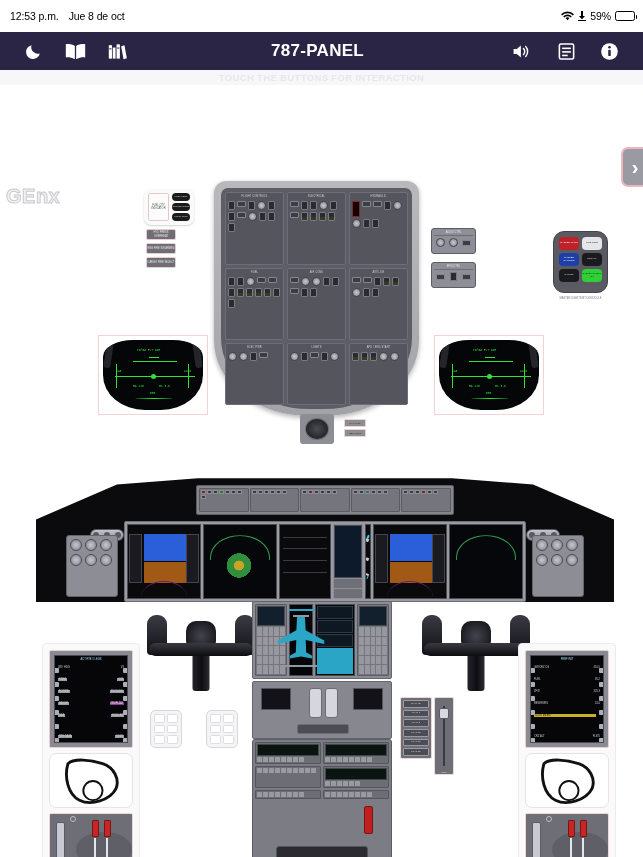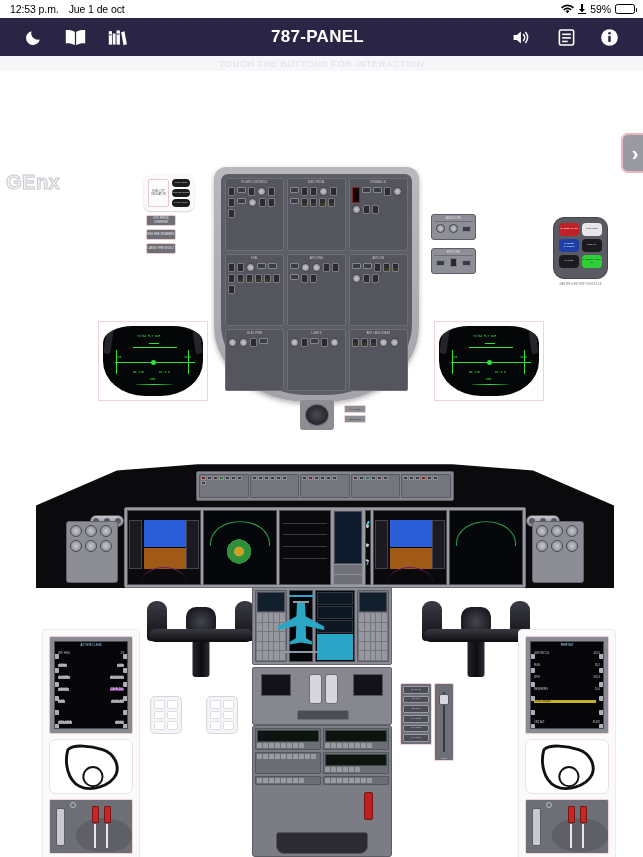--- a/index.html
+++ b/index.html
@@ -6,21 +6,21 @@
   * { box-sizing: border-box; margin:0; padding:0; }
   html,body { width:643px; height:857px; overflow:hidden; }
   body {
     font-family: "Liberation Sans", sans-serif;
     background:#ffffff;
     position:relative;
   }
 
   
   .statusbar{
-    height:18px; width:643px;
+    height:32px; width:643px;
     background:#ffffff;
     display:flex; align-items:center;
     padding:0 8px 0 10px;
     font-size:10.5px; color:#000;
     letter-spacing:-0.1px;
   }
   .sb-time{ font-weight:500; }
   .sb-date{ margin-left:10px; font-weight:400;}
   .sb-right{ margin-left:auto; display:flex; align-items:center; gap:4px;}
   .sb-right svg{ display:block; }
@@ -375,21 +375,21 @@
   }
   .slider .track{position:absolute;left:50%;transform:translateX(-50%);top:8px;bottom:8px;width:2px;background:#3a3a42;}
   .slider .knobx{position:absolute;left:50%;transform:translateX(-50%);top:10px;width:10px;height:11px;background:#d8d8de;border:1px solid #5b5b64;border-radius:2px;}
   .slider .cap{position:absolute;left:0;right:0;bottom:1px;text-align:center;font-size:2.2px;color:#d9d9df;}
 </style>
 </head>
 <body>
 
 <div class="statusbar">
   <span class="sb-time">12:53 p.m.</span>
-  <span class="sb-date">Jue 1 de oct</span>
+  <span class="sb-date">Jue 8 de oct</span>
   <span class="sb-right">
     <span>
       <svg width="13" height="10" viewBox="0 0 16 12">
           <path d="M8 11.2 5.6 8.6a3.4 3.4 0 0 1 4.8 0zM8 6.2a5.6 5.6 0 0 0-4 1.6L2.7 6.5a7.5 7.5 0 0 1 10.6 0L12 7.8a5.6 5.6 0 0 0-4-1.6zM8 2.6a9.2 9.2 0 0 0-6.6 2.7L0 3.9a11.2 11.2 0 0 1 16 0l-1.4 1.4A9.2 9.2 0 0 0 8 2.6z" fill="#000"></path>
         </svg>
     </span>
     <span>
       <svg width="8" height="10" viewBox="0 0 8 10">
           <path d="M3 0h2v5h2L4 8.2.9 5H3z" fill="#000"></path>
           <rect x="0" y="9" width="8" height="1" fill="#000"></rect>

